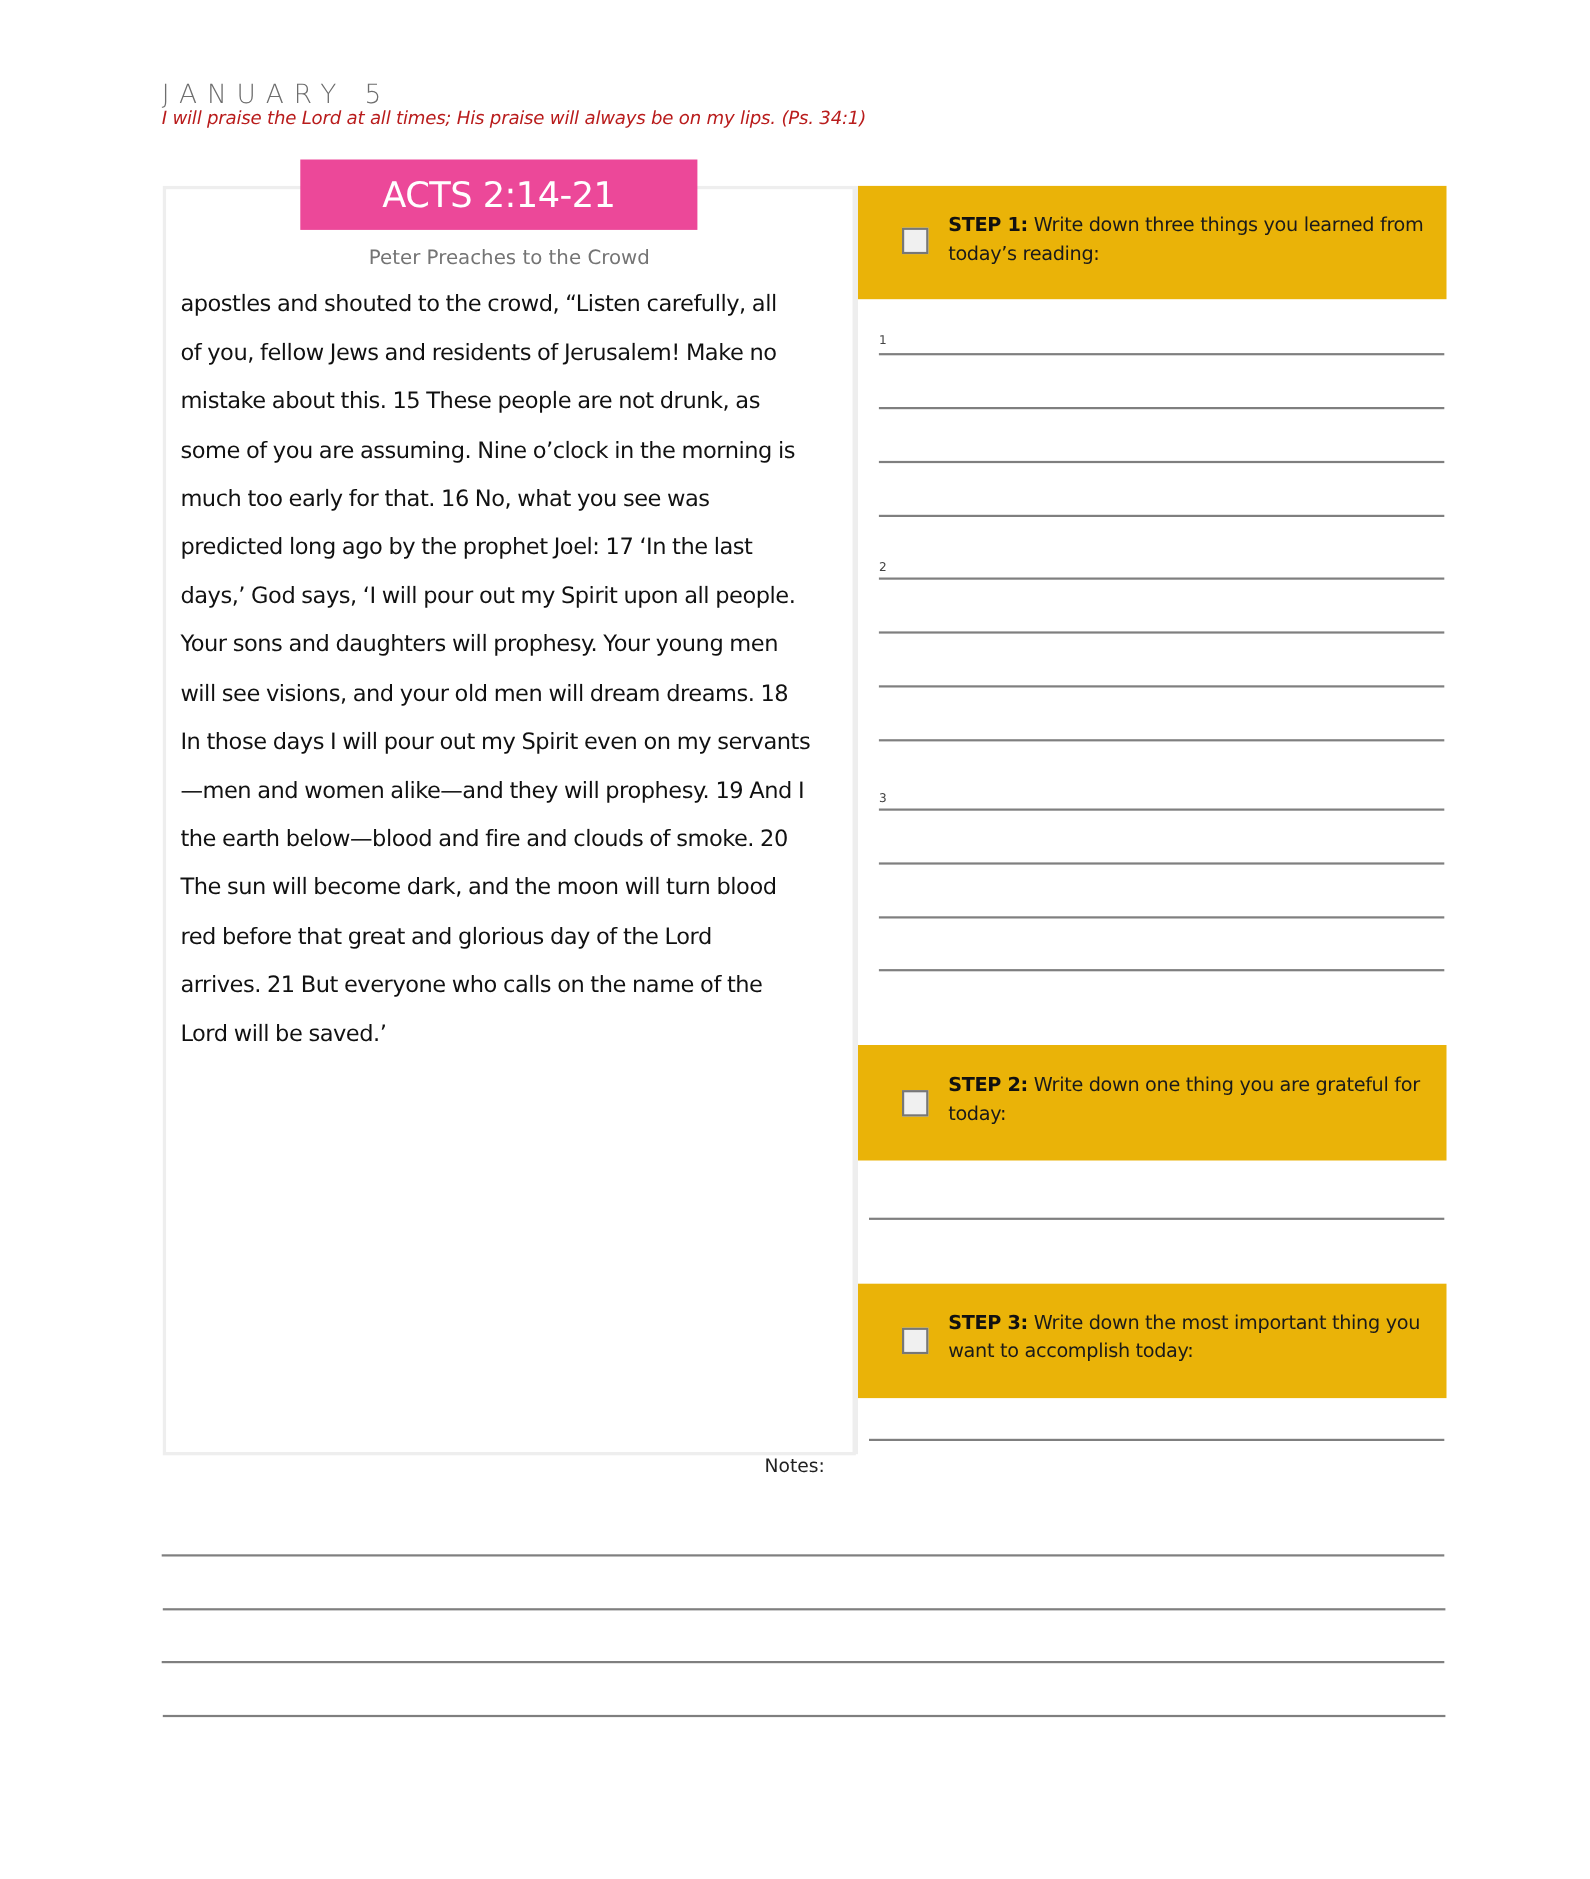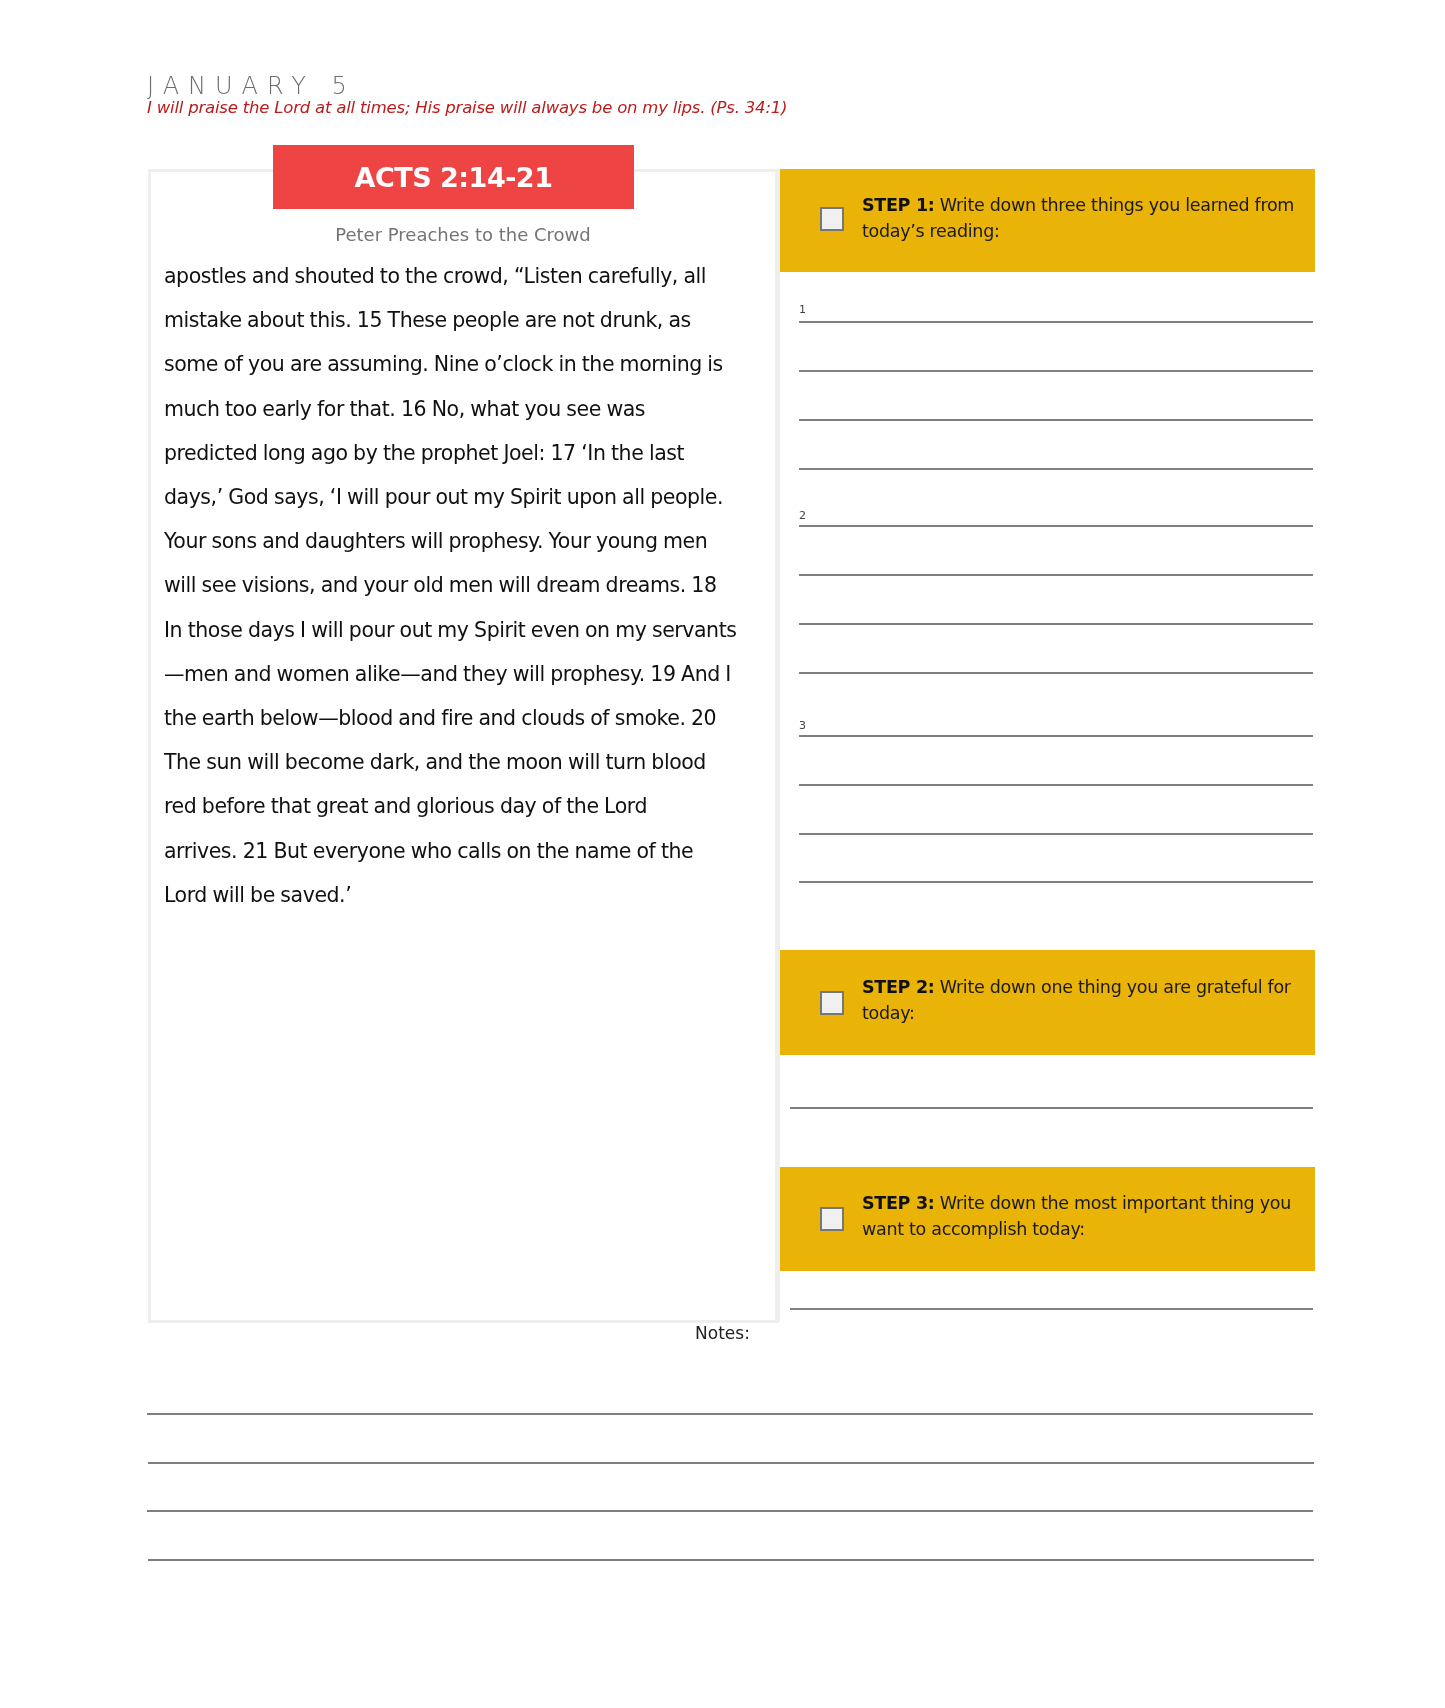--- a/index.html
+++ b/index.html
@@ -47,25 +47,25 @@
       border: 3px solid #eeeeee;
       background: #ffffff;
       box-sizing: content-box;
     }
     .passage-tab {
       position: absolute;
       left: 273px;
       top: 145px;
       width: 361px;
       height: 64px;
-      background: #ef4444;
+      background: #ec4899;
       color: #ffffff;
       font-family: "DejaVu Sans", sans-serif;
-      font-weight: bold;
-      font-size: 27px;
+      font-weight: normal;
+      font-size: 32px;
       letter-spacing: -0.5px;
       display: flex;
       align-items: center;
       justify-content: center;
       z-index: 2;
     }
     .passage-subtitle {
       position: absolute;
       left: 148px;
       width: 630px;
@@ -162,20 +162,21 @@
 <body>
 
 <div class="date-heading">JANUARY 5</div>
 <div class="verse-of-day">I will praise the Lord at all times; His praise will always be on my lips. (Ps. 34:1)</div>
 
 <div class="reading-box"></div>
 <div class="passage-tab">ACTS 2:14-21</div>
 <div class="passage-subtitle">Peter Preaches to the Crowd</div>
 <div class="passage-body">
   <span class="line">apostles and shouted to the crowd, “Listen carefully, all</span>
+  <span class="line">of you, fellow Jews and residents of Jerusalem! Make no</span>
   <span class="line">mistake about this. 15 These people are not drunk, as</span>
   <span class="line">some of you are assuming. Nine o’clock in the morning is</span>
   <span class="line">much too early for that. 16 No, what you see was</span>
   <span class="line">predicted long ago by the prophet Joel: 17 ‘In the last</span>
   <span class="line">days,’ God says, ‘I will pour out my Spirit upon all people.</span>
   <span class="line">Your sons and daughters will prophesy. Your young men</span>
   <span class="line">will see visions, and your old men will dream dreams. 18</span>
   <span class="line">In those days I will pour out my Spirit even on my servants</span>
   <span class="line">—men and women alike—and they will prophesy. 19 And I</span>
   <span class="line">the earth below—blood and fire and clouds of smoke. 20</span>

